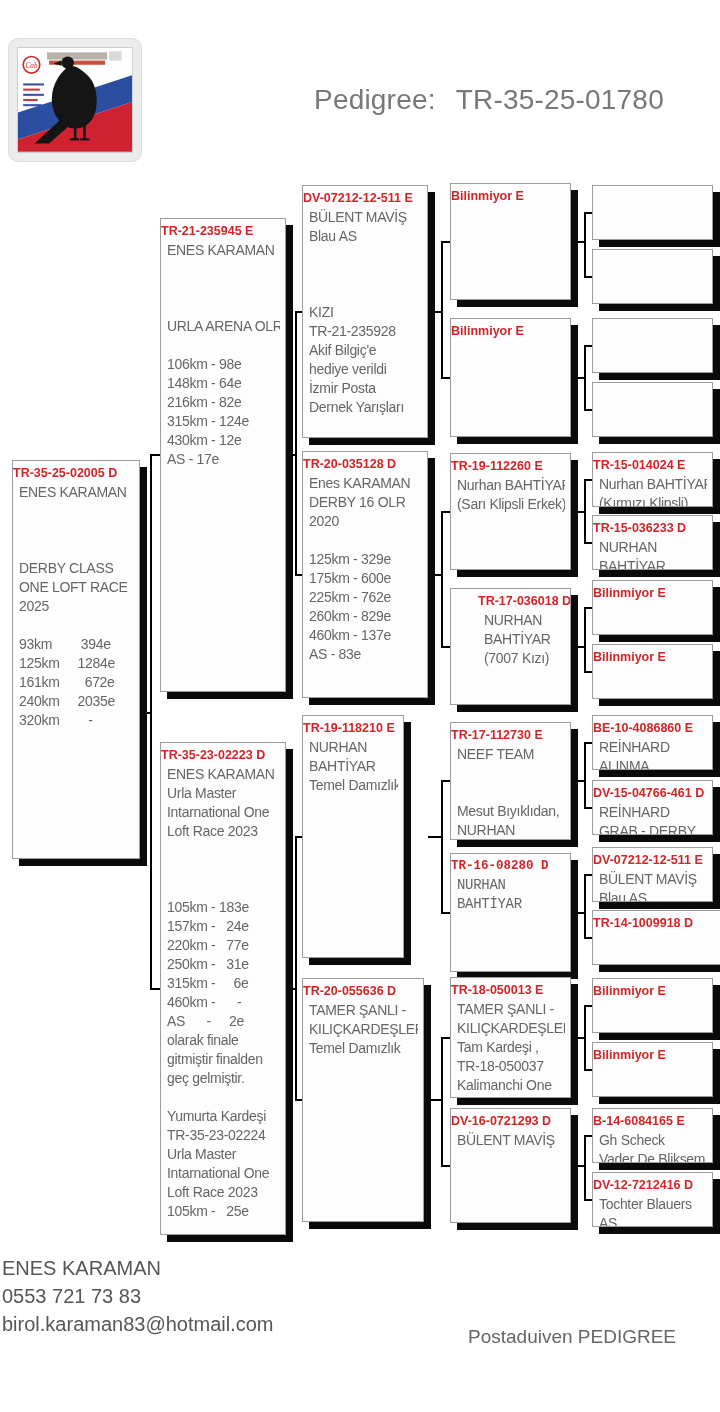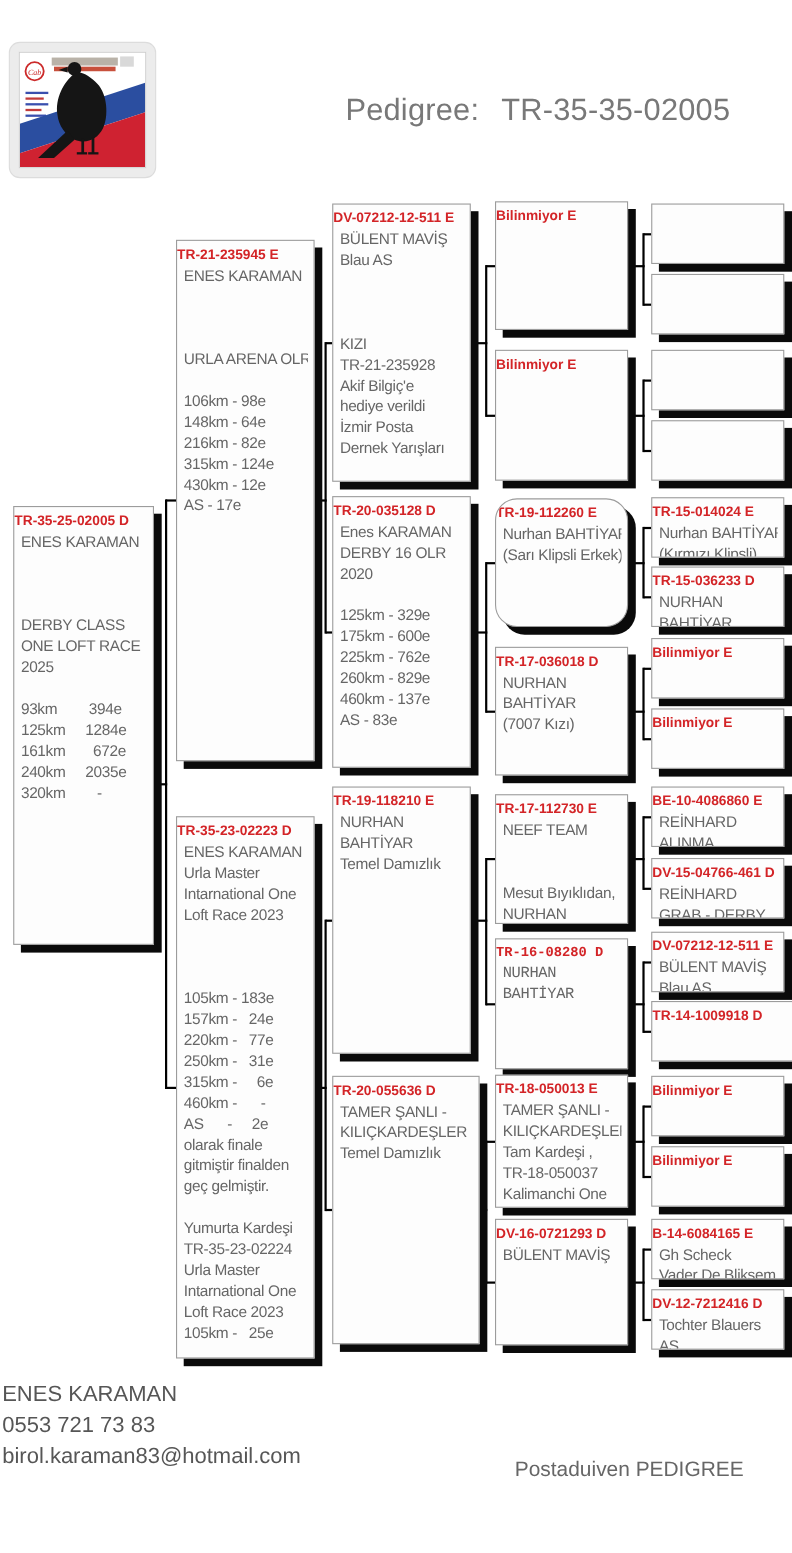--- a/index.html
+++ b/index.html
@@ -60,21 +60,21 @@
           <rect x="63" y="74" width="2.4" height="14" fill="#151515"></rect>
           <rect x="50" y="87" width="9" height="2" fill="#151515"></rect>
           <rect x="60" y="87" width="9" height="2" fill="#151515"></rect>
         </g>
       </svg>
     </div>
   </div>
 
   <div class="title">
     <span>Pedigree:</span>
-    <span>TR-35-35-02005</span>
+    <span>TR-35-25-01780</span>
   </div>
 
   <div id="tree">
       <div class="cline" style="left: 140px; top: 712px; width: 12px; height: 2px;"></div>
       <div class="cline" style="left: 150px; top: 454px; width: 2px; height: 536px;"></div>
       <div class="cline" style="left: 151px; top: 454px; width: 9px; height: 2px;"></div>
       <div class="cline" style="left: 151px; top: 988px; width: 9px; height: 2px;"></div>
       <div class="cline" style="left: 286px; top: 454px; width: 11px; height: 2px;"></div>
       <div class="cline" style="left: 295px; top: 311px; width: 2px; height: 265px;"></div>
       <div class="cline" style="left: 296px; top: 311px; width: 6px; height: 2px;"></div>
@@ -219,50 +219,50 @@
           <div class="pbox-line">2020</div>
           <div class="pbox-line"></div>
           <div class="pbox-line">125km - 329e</div>
           <div class="pbox-line">175km - 600e</div>
           <div class="pbox-line">225km - 762e</div>
           <div class="pbox-line">260km - 829e</div>
           <div class="pbox-line">460km - 137e</div>
           <div class="pbox-line">AS - 83e</div>
         </div>
       </div>
-      <div class="pbox" style="left: 302px; top: 715px; width: 126px; height: 243px;">
+      <div class="pbox" style="left: 302px; top: 715px; width: 102px; height: 243px;">
         <div class="pbox-id">TR-19-118210 E</div>
         <div class="pbox-body">
           <div class="pbox-line">NURHAN</div>
           <div class="pbox-line">BAHTİYAR</div>
           <div class="pbox-line">Temel Damızlık</div>
         </div>
       </div>
-      <div class="pbox" style="left: 302px; top: 978px; width: 134px; height: 244px;">
+      <div class="pbox" style="left: 302px; top: 978px; width: 122px; height: 244px;">
         <div class="pbox-id">TR-20-055636 D</div>
         <div class="pbox-body">
           <div class="pbox-line">TAMER ŞANLI -</div>
           <div class="pbox-line">KILIÇKARDEŞLER</div>
           <div class="pbox-line">Temel Damızlık</div>
         </div>
       </div>
       <div class="pbox" style="left: 450px; top: 183px; width: 121px; height: 117px;">
         <div class="pbox-id">Bilinmiyor E</div>
       </div>
       <div class="pbox" style="left: 450px; top: 318px; width: 121px; height: 119px;">
         <div class="pbox-id">Bilinmiyor E</div>
       </div>
-      <div class="pbox" style="left: 450px; top: 453px; width: 121px; height: 117px; border-radius: 20px;">
+      <div class="pbox" style="left: 450px; top: 453px; width: 121px; height: 117px;">
         <div class="pbox-id">TR-19-112260 E</div>
         <div class="pbox-body">
           <div class="pbox-line">Nurhan BAHTİYAR</div>
           <div class="pbox-line">(Sarı Klipsli Erkek)</div>
         </div>
       </div>
-      <div class="pbox" style="left: 450px; top: 588px; width: 121px; height: 117px;">
+      <div class="pbox" style="left: 450px; top: 588px; width: 121px; height: 117px; padding-left: 27px;">
         <div class="pbox-id">TR-17-036018 D</div>
         <div class="pbox-body">
           <div class="pbox-line">NURHAN</div>
           <div class="pbox-line">BAHTİYAR</div>
           <div class="pbox-line">(7007 Kızı)</div>
         </div>
       </div>
       <div class="pbox" style="left: 450px; top: 722px; width: 121px; height: 118px;">
         <div class="pbox-id">TR-17-112730 E</div>
         <div class="pbox-body">

